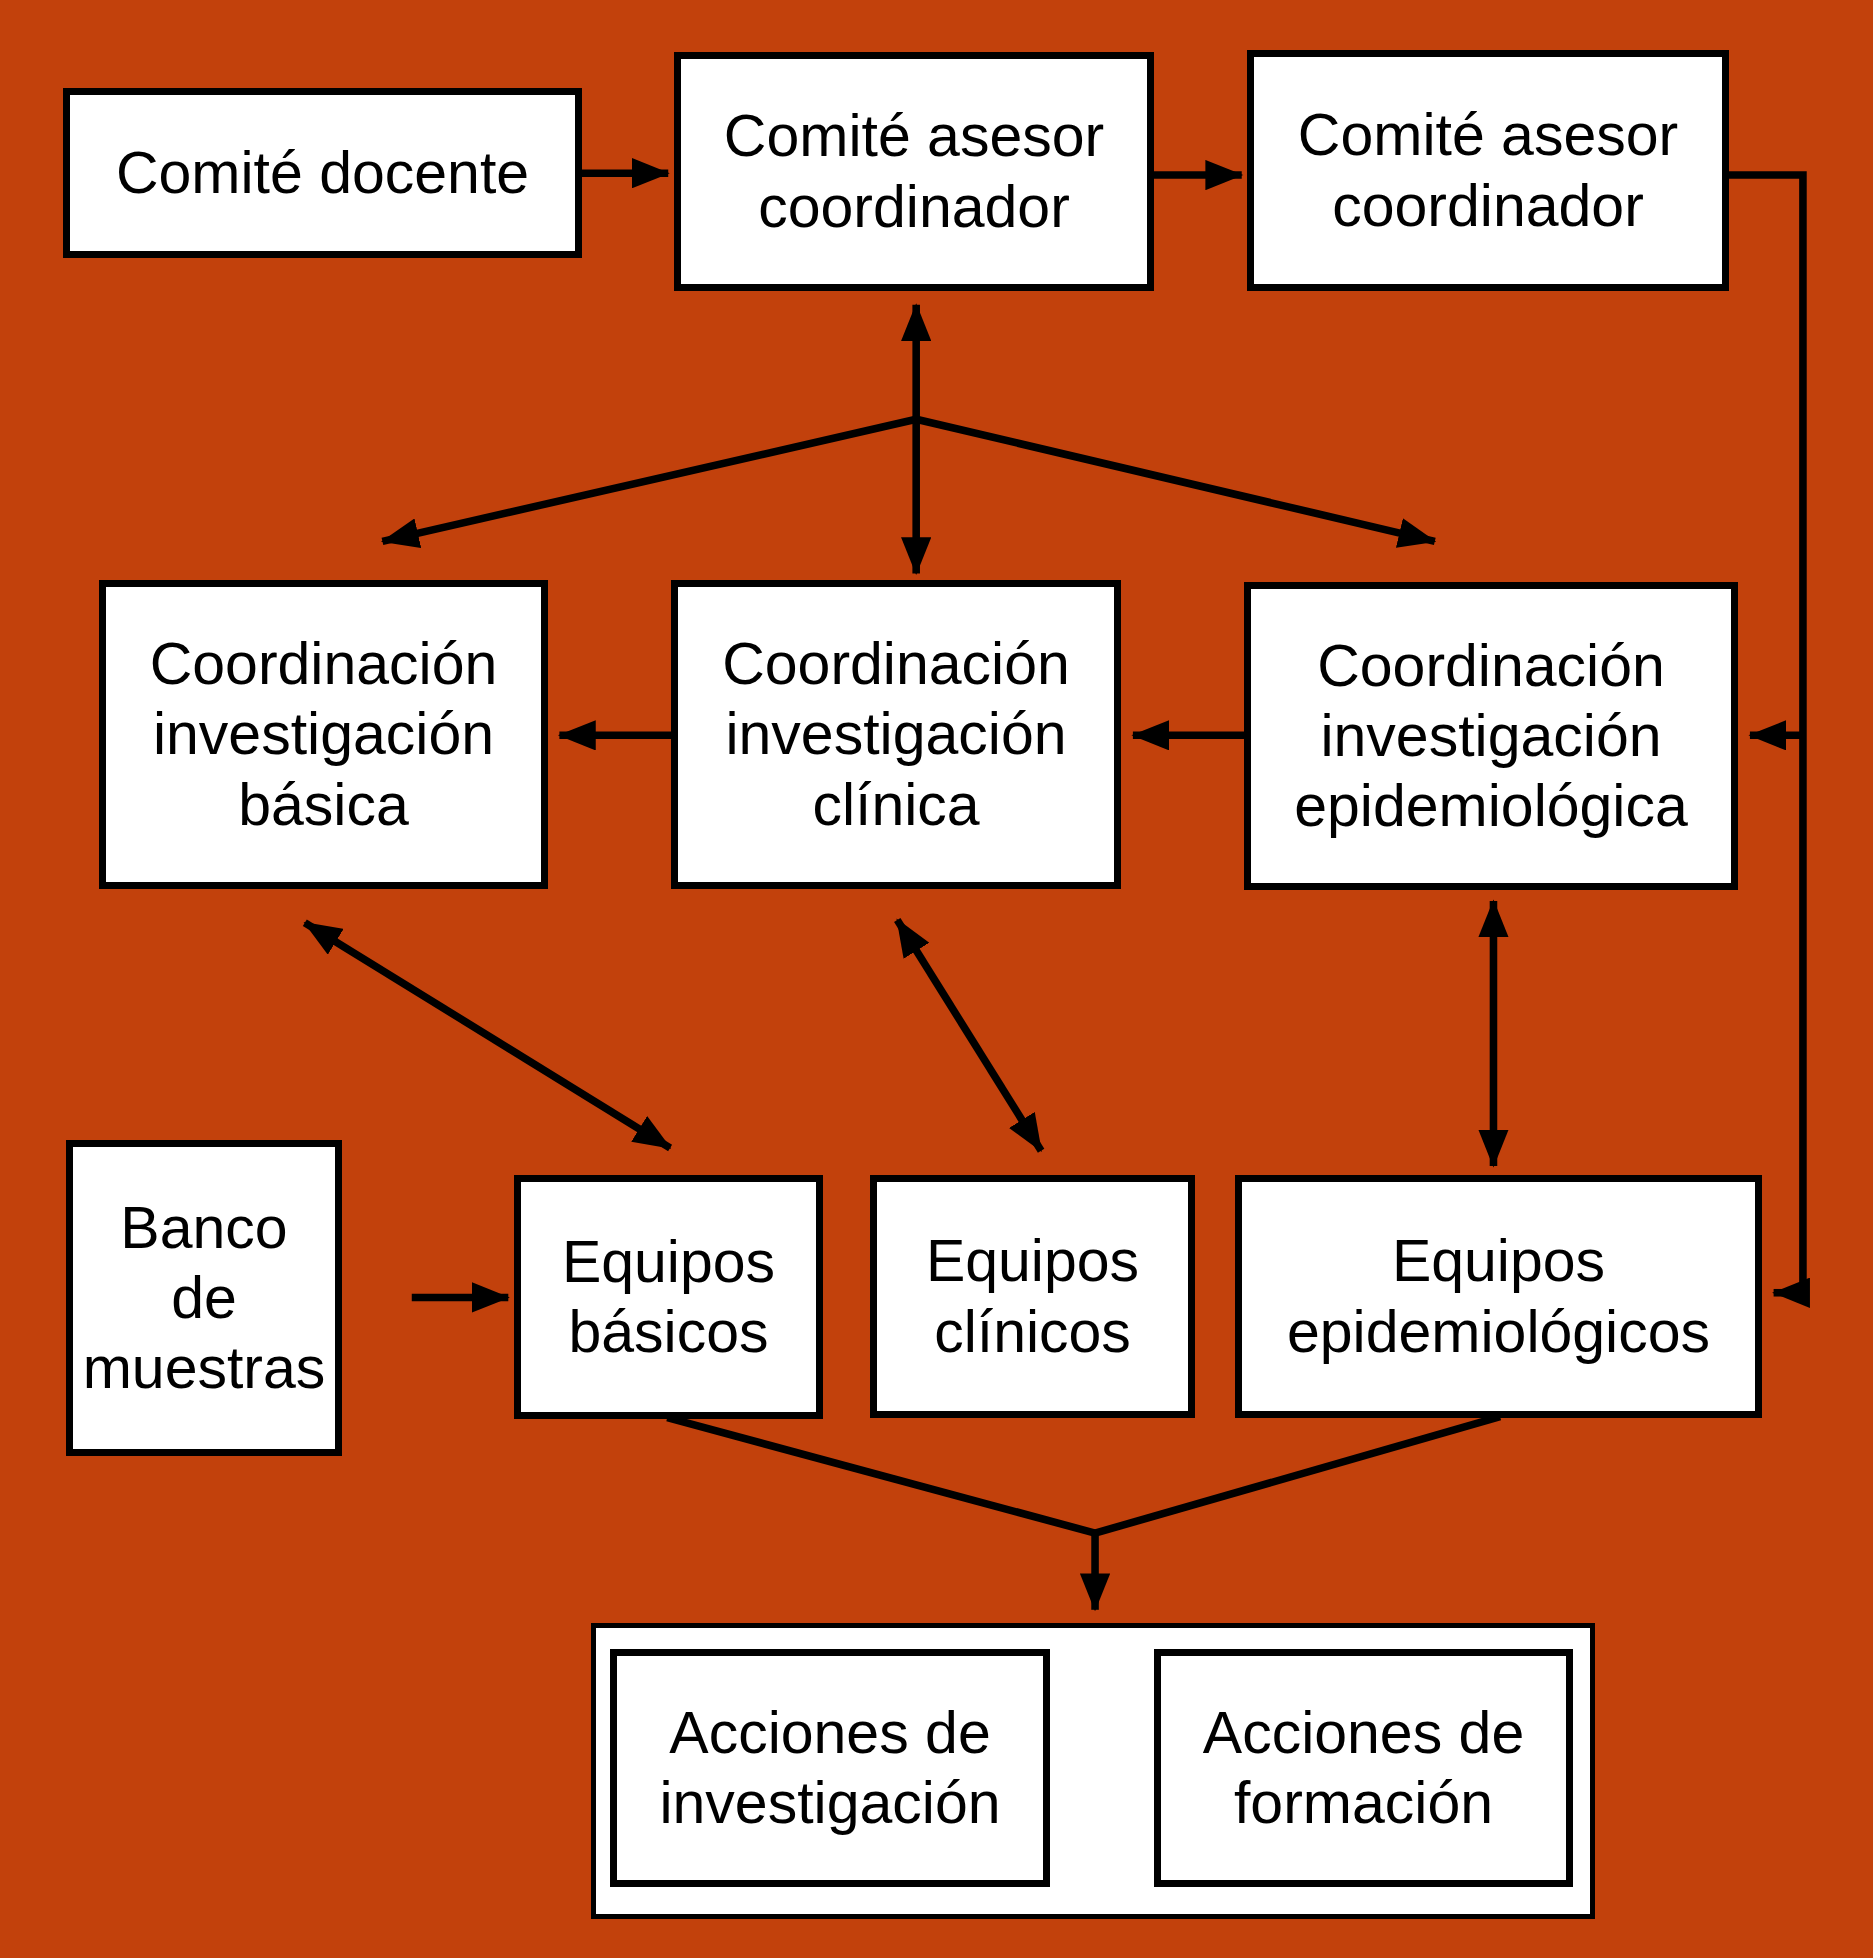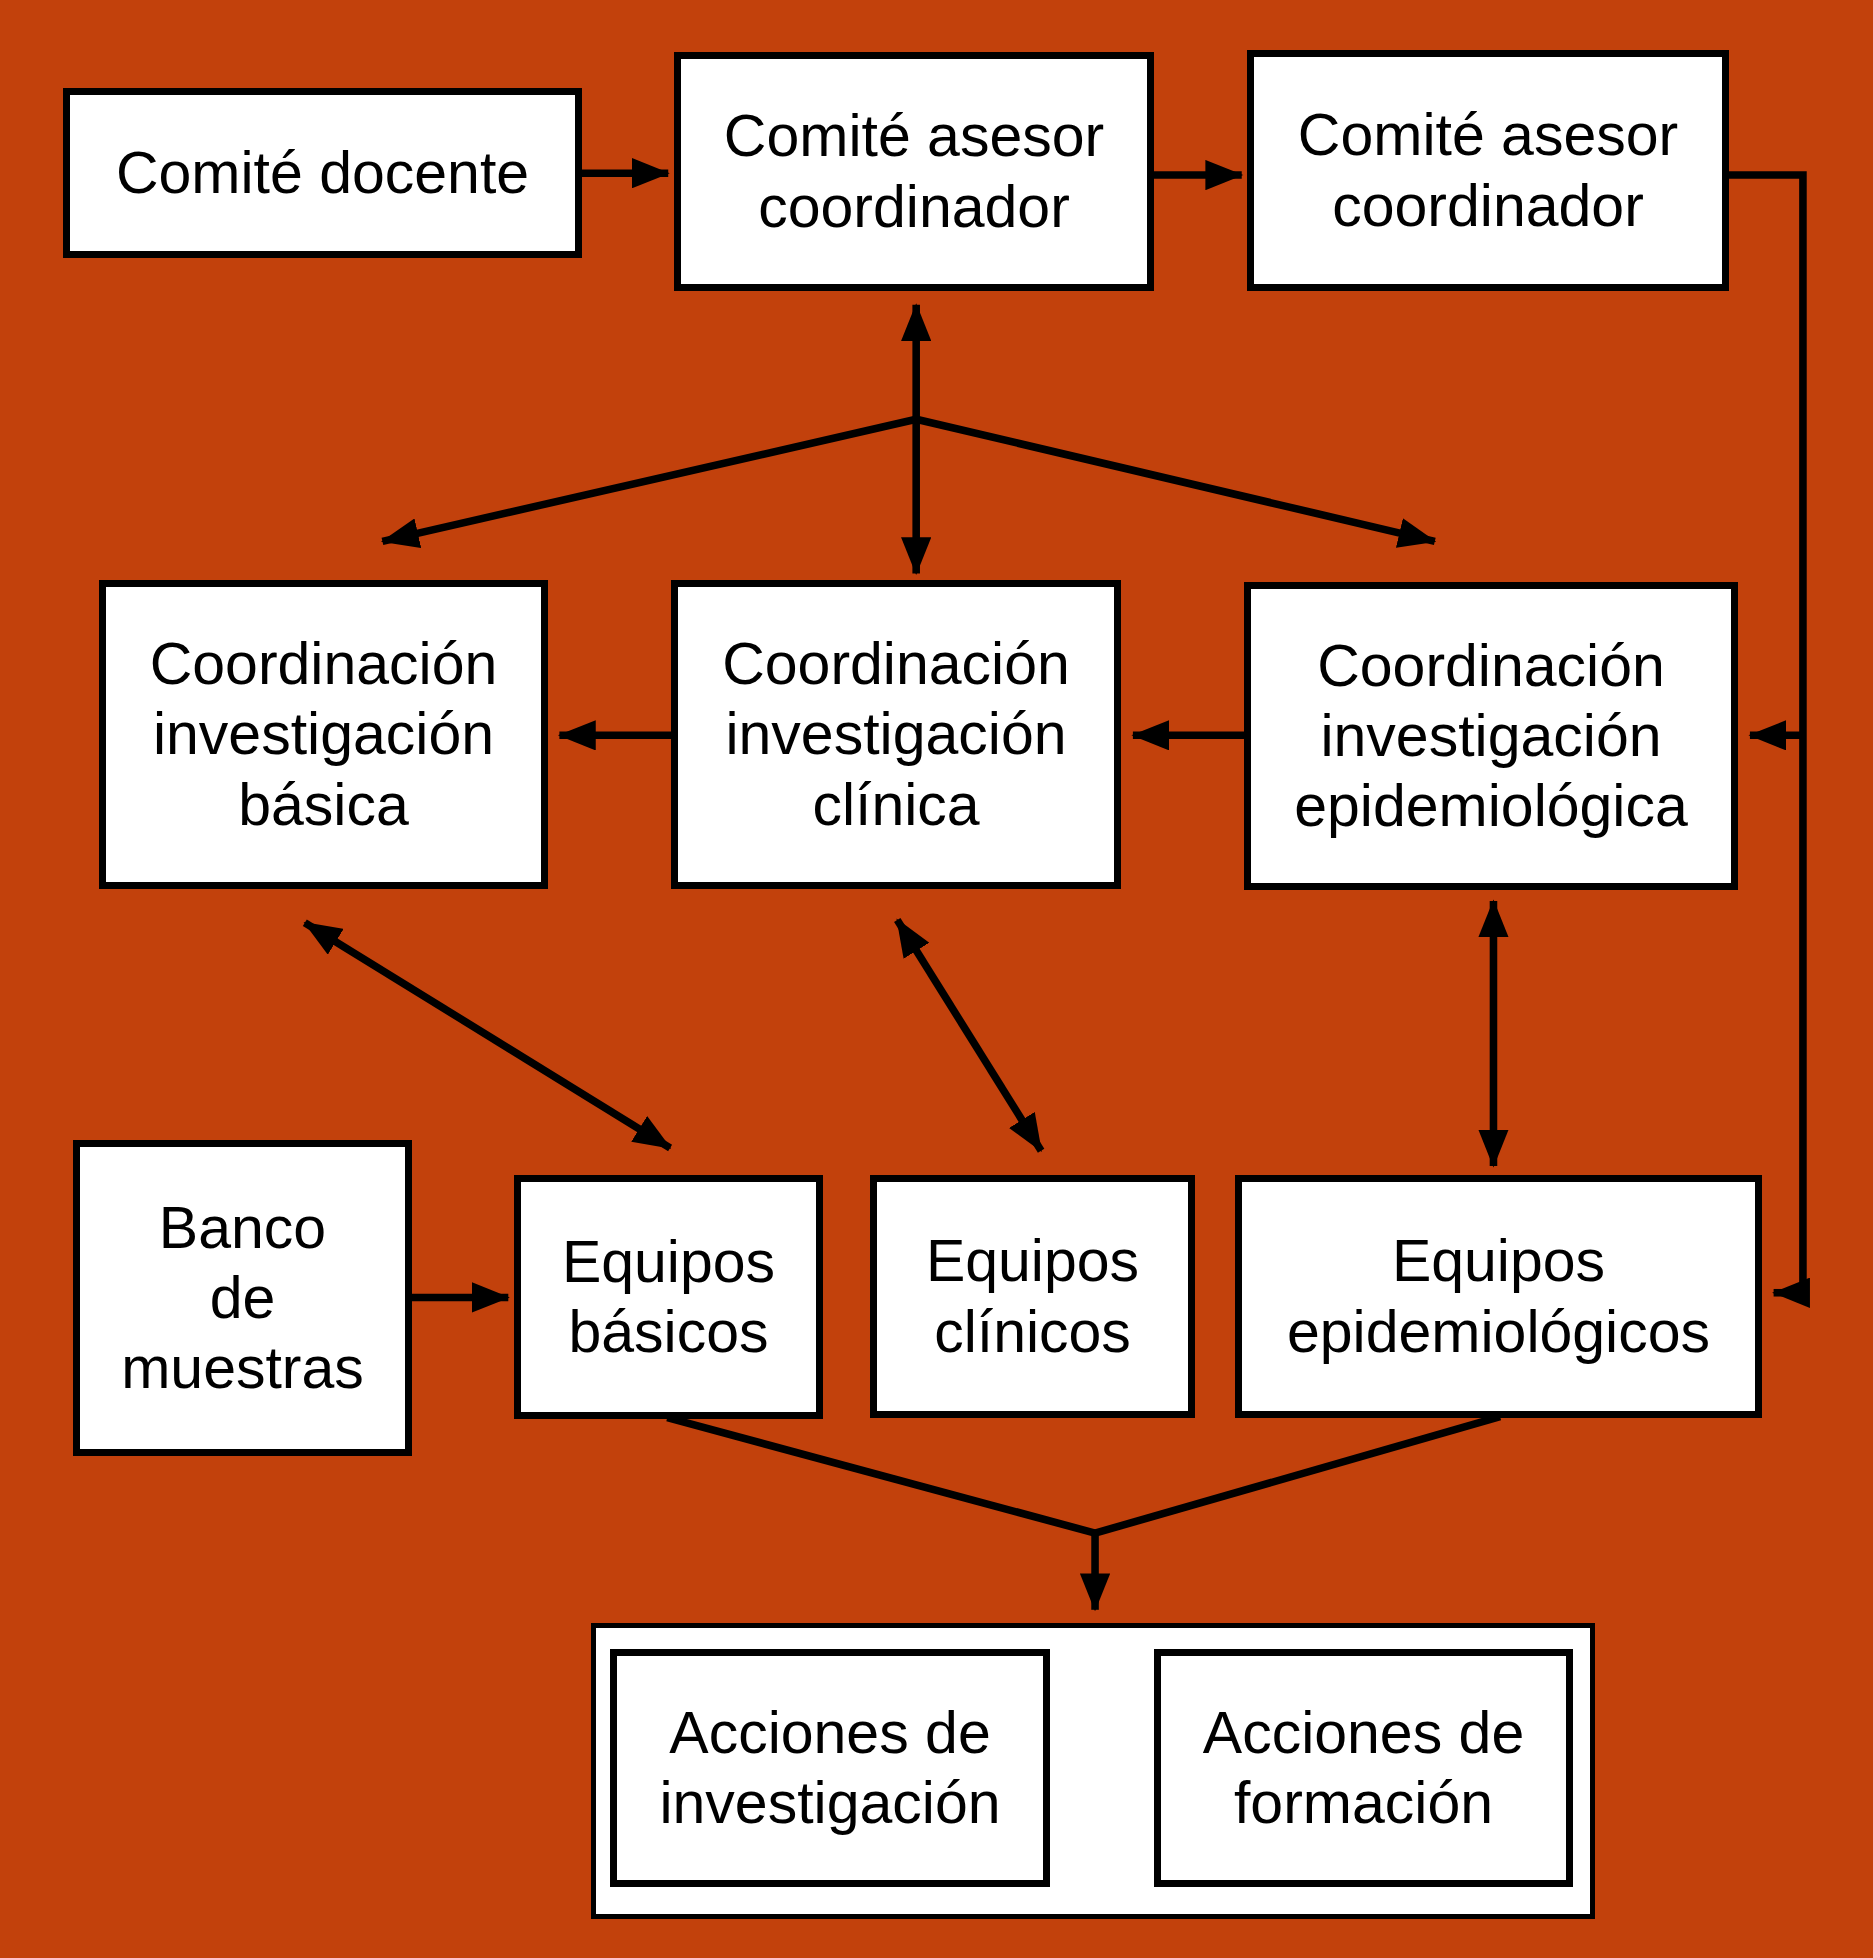--- a/index.html
+++ b/index.html
@@ -85,21 +85,21 @@
 investigación
 clínica</span>
   </div>
 
   <div class="node" style="left:1244px;top:582px;width:494px;height:308px">
     <span class="lbl">Coordinación
 investigación
 epidemiológica</span>
   </div>
 
-  <div class="node" style="left:73px;top:1140px;width:339px;height:316px">
+  <div class="node" style="left:66px;top:1140px;width:276px;height:316px">
     <span class="lbl">Banco
 de
 muestras</span>
   </div>
 
   <div class="node" style="left:514px;top:1175px;width:309px;height:244px">
     <span class="lbl">Equipos
 básicos</span>
   </div>
 

